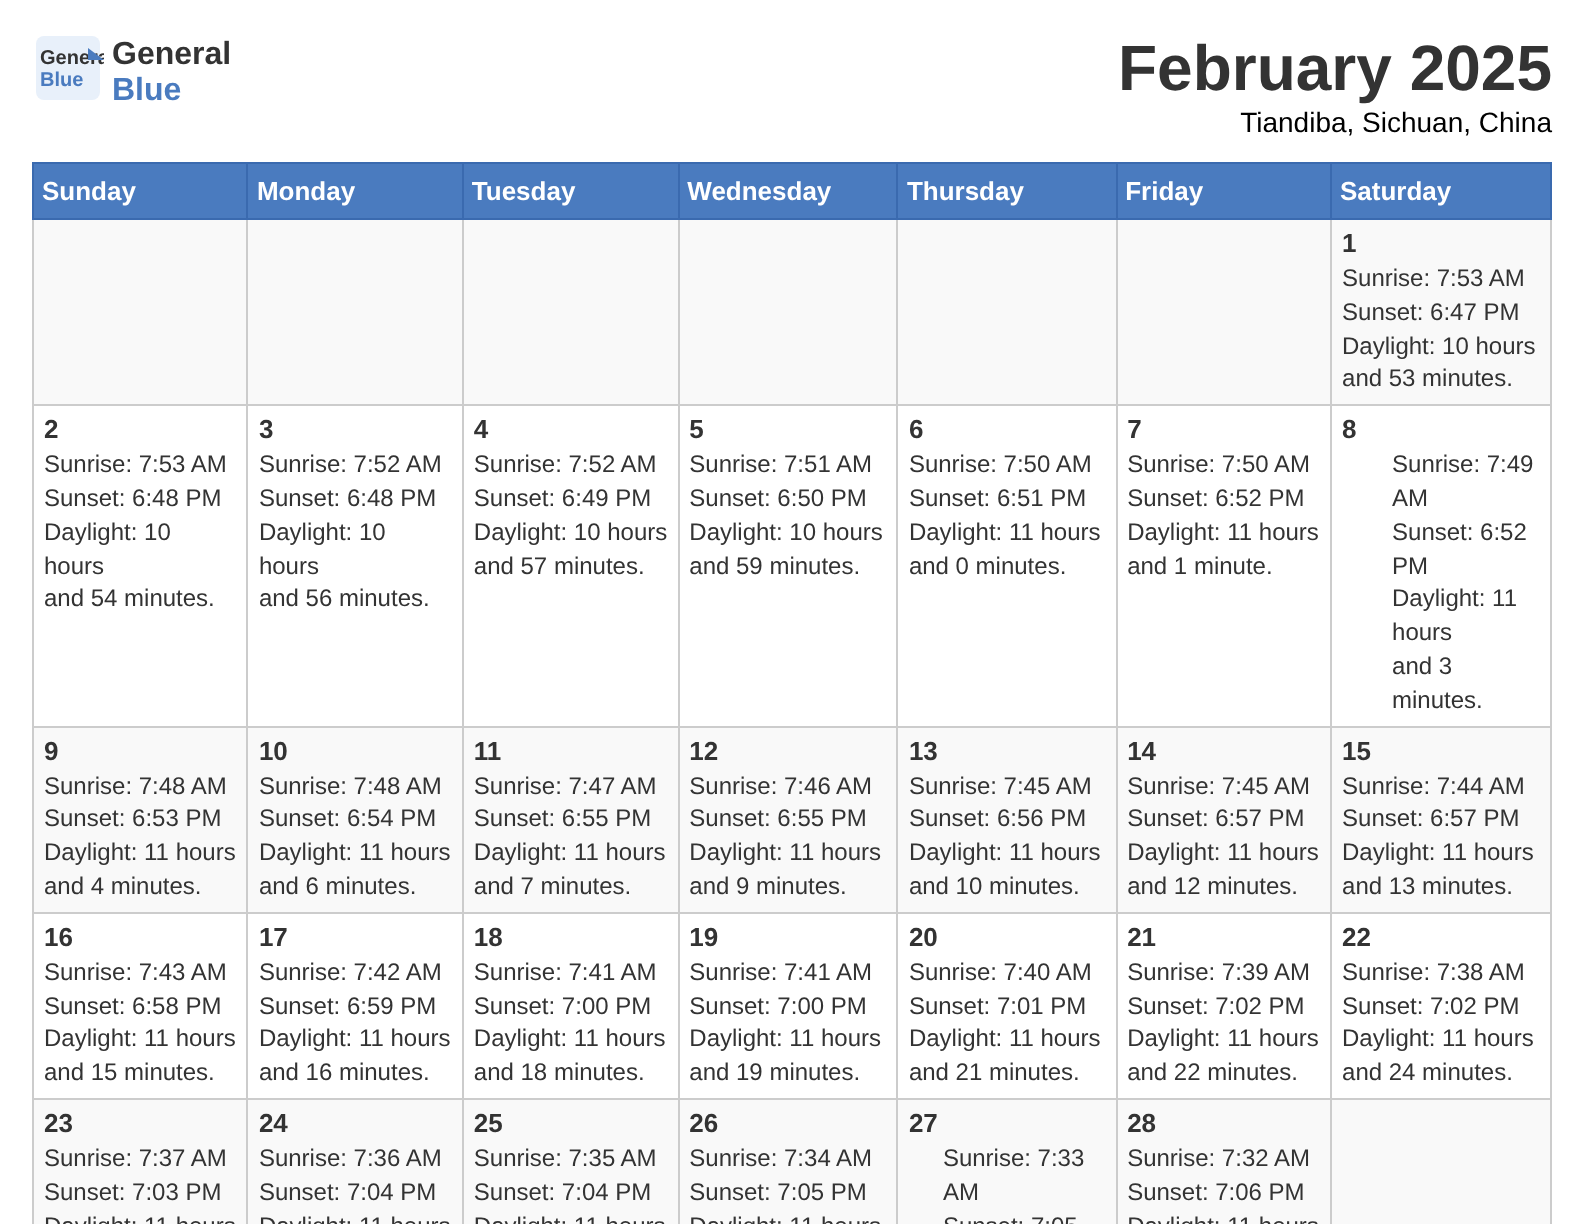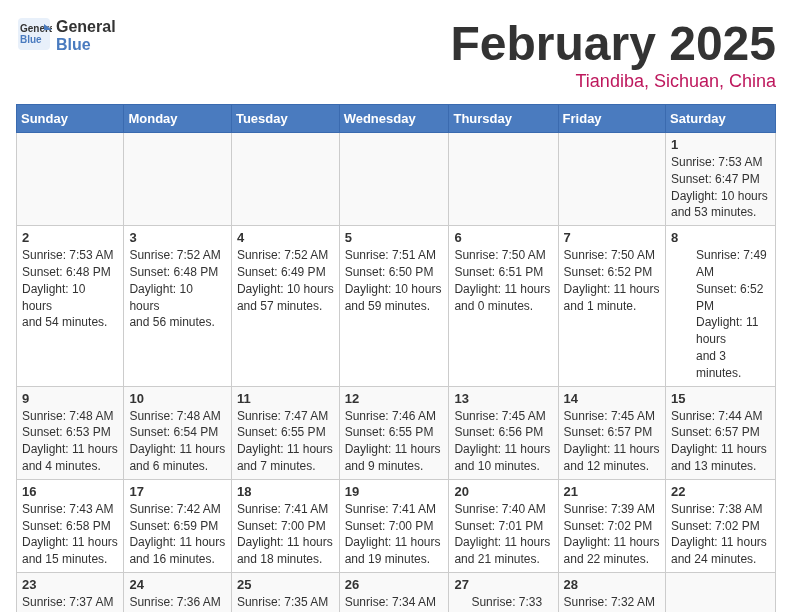--- a/index.html
+++ b/index.html
@@ -18,27 +18,27 @@
     }
     .logo {
       display: flex;
       align-items: center;
       gap: 0;
     }
     .title-block {
       text-align: right;
     }
     .cal-title {
-      font-size: 48px;
+      font-size: 32px;
       font-weight: bold;
       color: #333;
     }
     .cal-subtitle {
-      font-size: 18px;
-      color: #be185d;
+      font-size: 14px;
+      color: #000000;
     }
     table {
       width: 100%;
       border-collapse: collapse;
       border: 1px solid #737373;
     }
     thead tr th {
       background: #4a7bbf;
       color: #fff;
       font-size: 13px;

